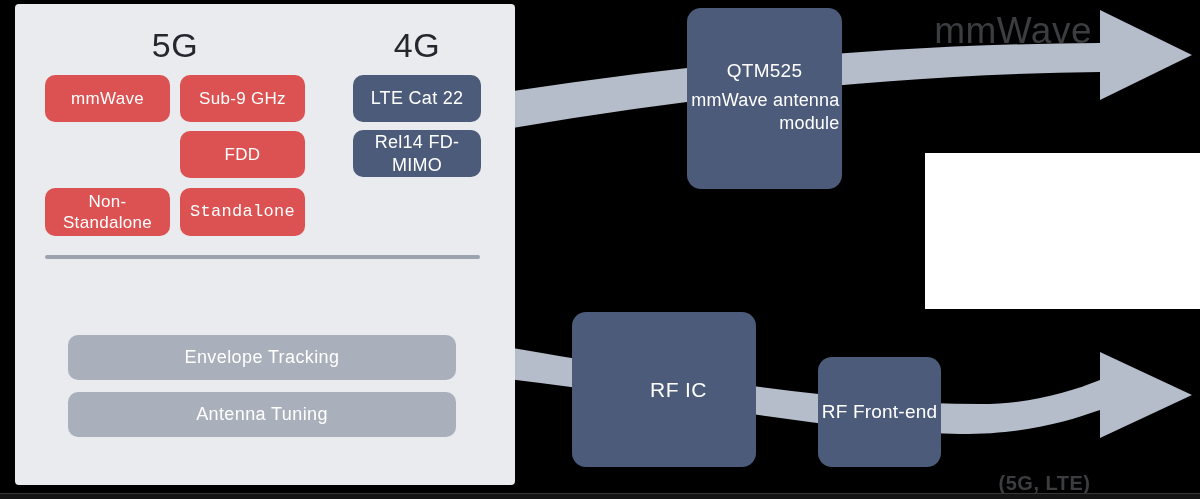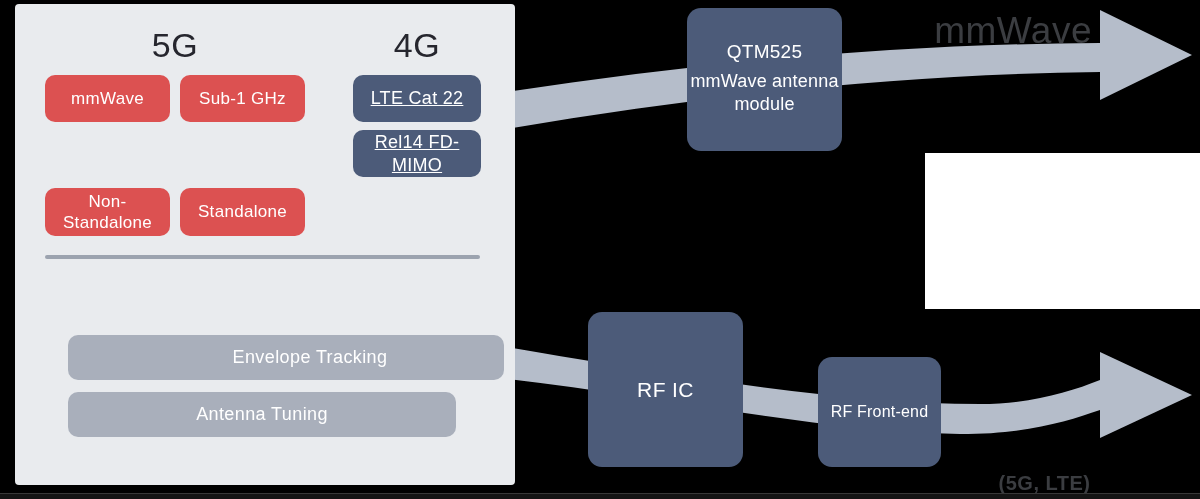--- a/index.html
+++ b/index.html
@@ -7,21 +7,21 @@
          font-family:"Liberation Sans", sans-serif;}
   
   .panel{position:absolute;left:7px;top:4px;width:500px;height:481px;background:#e9ebee;
          border-radius:4px;z-index:3;margin-left:8px;}
   .col-header{position:absolute;font-size:34px;font-weight:500;color:#26262e;text-align:center;
               letter-spacing:.5px;}
   .chip{position:absolute;border-radius:10px;display:flex;align-items:center;justify-content:center;
         text-align:center;color:#fff;font-size:17px;line-height:1.25;letter-spacing:.3px;padding:2px;
         box-sizing:border-box;}
   .chip.red{background:#dc5151;}
-  .chip.slate{background:#4c5b79;font-size:18px;text-decoration:underline;}
+  .chip.slate{background:#4c5b79;font-size:18px;}
   .divider{position:absolute;left:30px;top:251px;width:435px;height:4px;border-radius:2px;background:#9ca3af;}
   .bar{position:absolute;left:53px;width:388px;height:45px;border-radius:10px;background:#a9afbb;
        display:flex;align-items:center;justify-content:center;color:#fff;font-size:18px;letter-spacing:.4px;}
   
   .arrow-layer{position:absolute;left:0;top:0;z-index:2;}
   .node{position:absolute;background:#4c5b79;border-radius:14px;z-index:3;display:flex;
         flex-direction:column;align-items:center;justify-content:center;color:#fff;text-align:center;}
   .node .t1{font-size:19px;letter-spacing:.3px;margin-bottom:7px;}
   .node .t2{font-size:18px;line-height:1.25;letter-spacing:.2px;max-width:150px;}
   .big-label{position:absolute;color:#3b3d41;font-weight:500;z-index:1;letter-spacing:.5px;}
@@ -43,39 +43,40 @@
   <svg class="arrow-layer" width="1200" height="499" viewBox="0 0 1200 499">
     <path d="M500,93 C700,62 900,44 1100,43 L1100,10 L1192,55 L1100,100 L1100,72 C900,74 700,96 500,130 Z" fill="#b5bdca"></path>
     <path d="M500,346 C700,380 850,404 980,404 C1030,404 1070,392 1100,380 L1100,352 L1192,395 L1100,438 L1100,410 C1068,421 1028,434 960,434 C820,432 660,396 500,378 Z" fill="#b5bdca"></path>
   </svg>
 
   <div class="panel">
     <div class="col-header" style="left:60px;top:22px;width:200px;">5G</div>
     <div class="col-header" style="left:302px;top:22px;width:200px;">4G</div>
 
     <div class="chip red" style="left:30px;top:71px;width:125px;height:47px;">mmWave</div>
-    <div class="chip red" style="left:165px;top:71px;width:125px;height:47px;">Sub-1 GHz</div>
+    <div class="chip red" style="left:165px;top:71px;width:125px;height:47px;">Sub-9 GHz</div>
+    <div class="chip red" style="left:165px;top:127px;width:125px;height:47px;">FDD</div>
     <div class="chip red" style="left:30px;top:184px;width:125px;height:48px;">Non-Standalone</div>
-    <div class="chip red" style="left:165px;top:184px;width:125px;height:48px;">Standalone</div>
+    <div class="chip red" style="left:165px;top:184px;width:125px;height:48px;font-family:Liberation Mono, monospace;">Standalone</div>
 
     <div class="chip slate" style="left:338px;top:71px;width:128px;height:47px;">LTE Cat 22</div>
     <div class="chip slate" style="left:338px;top:126px;width:128px;height:47px;">Rel14 FD-MIMO</div>
 
     <div class="divider"></div>
 
-    <div class="bar" style="top:331px;padding-left:48px;">Envelope Tracking</div>
+    <div class="bar" style="top:331px;">Envelope Tracking</div>
     <div class="bar" style="top:388px;">Antenna Tuning</div>
   </div>
 
-  <div class="node" style="left:687px;top:8px;width:155px;height:143px;padding-bottom:3px;box-sizing:border-box;">
+  <div class="node" style="left:687px;top:8px;width:155px;height:181px;padding-bottom:3px;box-sizing:border-box;text-align:right;">
     <div class="t1">QTM525</div>
     <div class="t2">mmWave antenna module</div>
   </div>
 
-  <div class="node" style="left:588px;top:312px;width:155px;height:155px;">
+  <div class="node" style="left:572px;top:312px;width:155px;height:155px;padding-left:29px;">
     <div style="font-size:21px;letter-spacing:.4px;">RF IC</div>
   </div>
 
   <div class="node" style="left:818px;top:357px;width:123px;height:110px;">
-    <div style="font-size:16px;white-space:nowrap;letter-spacing:.2px;">RF Front-end</div>
+    <div style="font-size:19px;white-space:nowrap;letter-spacing:.2px;">RF Front-end</div>
   </div>
 
 </div>
 
 </body></html>

